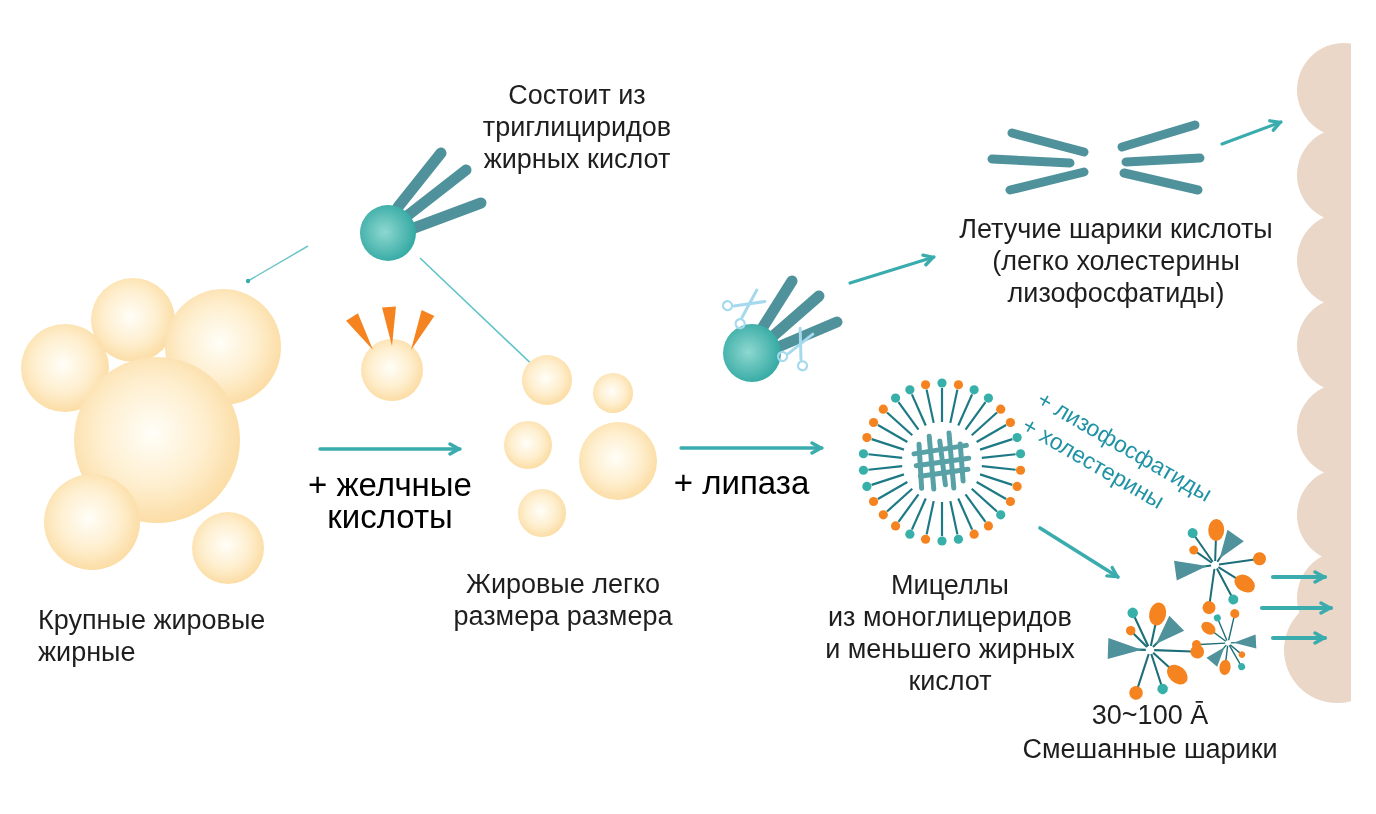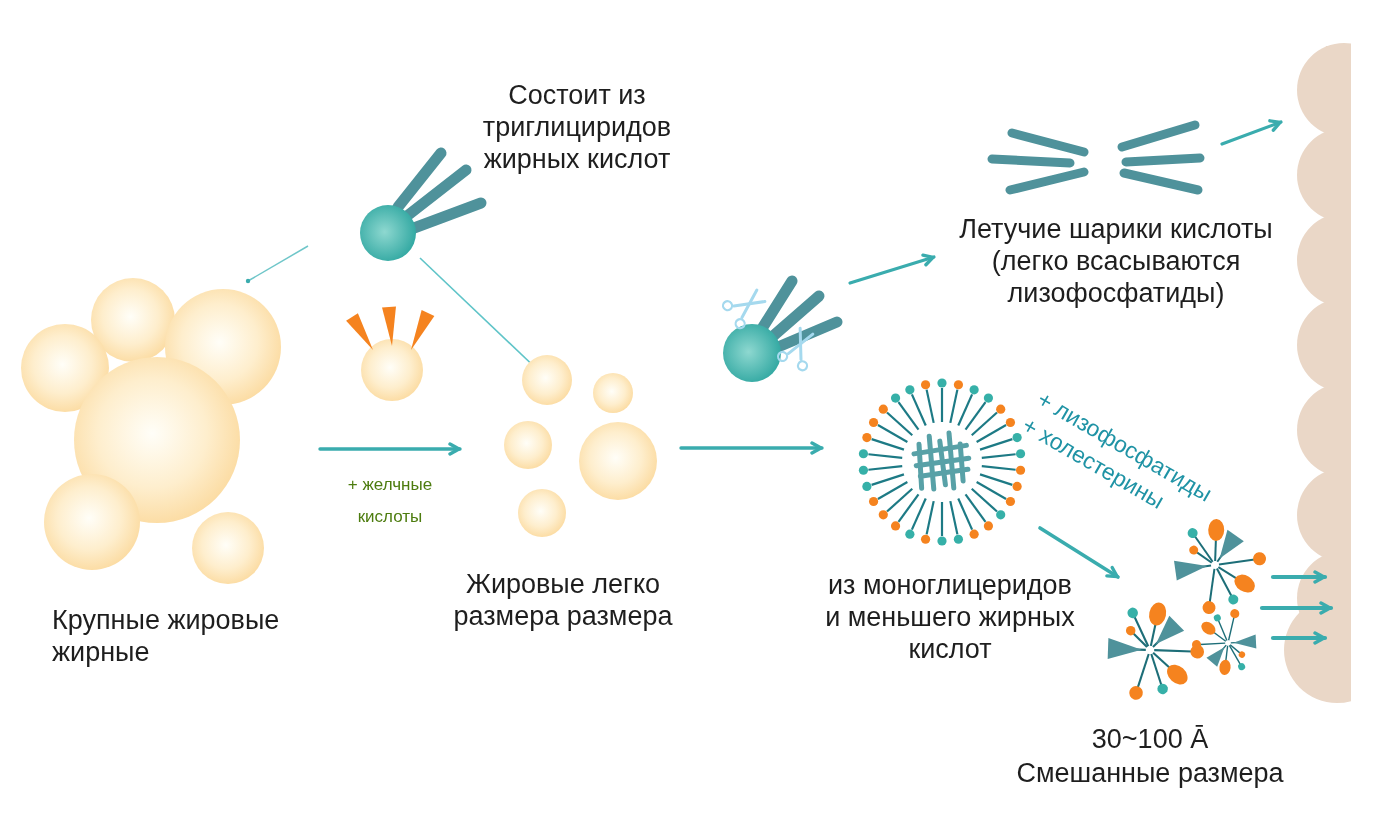--- a/index.html
+++ b/index.html
@@ -1,24 +1,24 @@
 <!DOCTYPE html>
 <html><head>
 <meta charset="utf-8">
 <style>
   html,body{margin:0;padding:0;background:#ffffff;}
   #canvas{position:relative;width:1351px;height:814px;background:#ffffff;overflow:hidden;
           font-family:"Liberation Sans",sans-serif;}
   #art{position:absolute;left:0;top:0;}
   .lbl{position:absolute;font-size:27px;line-height:32px;text-align:center;color:#1e1e1e;}
-  .lbl.teal{color:#4d7c0f;font-size:17px;line-height:32px;}
+  .lbl.teal{color:#000000;font-size:33px;line-height:32px;}
   .lbl.left{text-align:left;}
   .lbl.diag{transform:rotate(30deg);transform-origin:0 0;color:#1f93a5;font-size:23px;
             line-height:30px;text-align:left;white-space:nowrap;}
-  .lbl.small-gap{line-height:34px;margin-top:24px;}
+  .lbl.small-gap{line-height:34px;}
 </style>
 </head>
 <body>
 
 <div id="canvas">
   <svg id="art" width="1376" height="814" viewBox="0 0 1376 814">
       <defs>
         <radialGradient id="gFat" cx="47%" cy="46%" r="60%">
           <stop offset="0%" stop-color="#fffef8"></stop>
           <stop offset="55%" stop-color="#feeecd"></stop>
@@ -304,48 +304,52 @@
     </svg>
 
   <div class="lbl" style="left:417px;top:79px;width:320px">
     <div>Состоит из</div>
     <div>триглициридов</div>
     <div>жирных кислот</div>
   </div>
 
   <div class="lbl" style="left:935px;top:213px;width:362px">
     <div>Летучие шарики кислоты</div>
-    <div>(легко всасываются</div>
+    <div>(легко холестерины</div>
     <div>лизофосфатиды)</div>
   </div>
 
   <div class="lbl teal" style="left:290px;top:469px;width:200px">
     <div>+ желчные</div>
     <div>кислоты</div>
   </div>
 
+  <div class="lbl teal" style="left:659px;top:467px;width:165px">
+    <div>+ липаза</div>
+  </div>
 
   <div class="lbl" style="left:403px;top:568px;width:320px">
     <div>Жировые легко</div>
     <div>размера размера</div>
   </div>
 
   <div class="lbl" style="left:790px;top:569px;width:320px">
+    <div>Мицеллы</div>
     <div>из моноглицеридов</div>
     <div>и меньшего жирных</div>
     <div>кислот</div>
   </div>
 
-  <div class="lbl left" style="left:52px;top:604px;width:300px">
+  <div class="lbl left" style="left:38px;top:604px;width:300px">
     <div>Крупные жировые</div>
     <div>жирные</div>
   </div>
 
   <div class="lbl diag" style="left:1047px;top:384px">
     <div>+ лизофосфатиды</div>
     <div>+ холестерины</div>
   </div>
 
   <div class="lbl small-gap" style="left:990px;top:698px;width:320px">
     <div>30~100 Ā</div>
-    <div>Смешанные размера</div>
+    <div>Смешанные шарики</div>
   </div>
 </div>
 
 </body></html>

